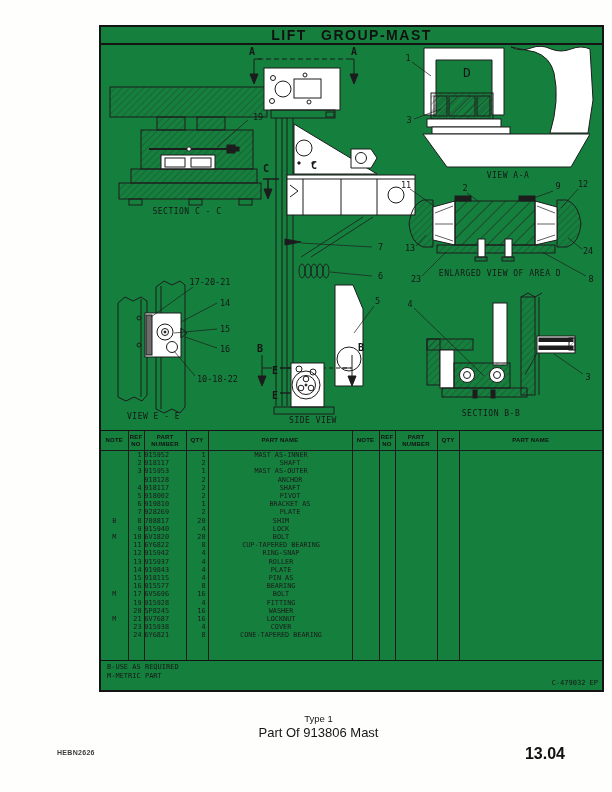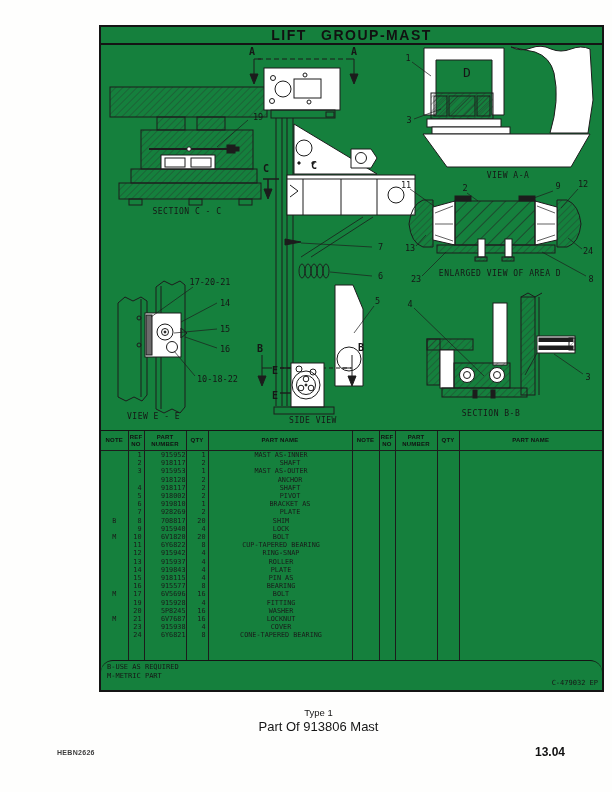--- a/index.html
+++ b/index.html
@@ -18,35 +18,35 @@
   .dwg .bigD{font-size:13px;}
   .tablewrap{height:230px;border-top:1.5px solid #141414;box-sizing:border-box;}
   table.ptable{border-collapse:collapse;table-layout:fixed;width:100%;height:100%;}
   .ptable th,.ptable td{border-left:1px solid #1c1c1c;overflow:hidden;white-space:pre;padding:0;margin:0;}
   .ptable th:first-child,.ptable td:first-child{border-left:none;}
   .ptable thead th{border-bottom:1.2px solid #1c1c1c;height:19px;font-size:6px;font-weight:bold;
                    letter-spacing:0.2px;line-height:1.15;vertical-align:middle;text-align:center;color:#111;}
   .ptable tbody td{height:8.2px;font-family:"DejaVu Sans Mono",monospace;font-size:6.8px;line-height:8.2px;color:#1a1a1a;}
   .ptable td.c0,.ptable td.c5{text-align:center;}
   .ptable td.c1,.ptable td.c6{text-align:right;padding-right:2px;}
-  .ptable td.c2,.ptable td.c7{text-align:right;}
+  .ptable td.c2,.ptable td.c7{text-align:left;}
   .ptable td.c3,.ptable td.c8{text-align:right;padding-right:2px;}
   .ptable td.c4,.ptable td.c9{text-align:center;padding-left:2px;}
   .ptable td.c4.ind{padding-left:20px;}
   .ptable tr.filler td{height:auto;}
   .footnotes{position:relative;height:29px;border-top:1px solid #141414;box-sizing:border-box;
-             font-family:"DejaVu Sans Mono",monospace;font-size:7px;line-height:8.5px;border-radius:12px;}
+             font-family:"DejaVu Sans Mono",monospace;font-size:7px;line-height:8.5px;}
   .footnotes .fn{position:absolute;left:6px;top:2px;white-space:pre;}
   .footnotes .refcode{position:absolute;right:4px;bottom:2px;}
   .captions{position:absolute;left:66px;top:695px;width:505px;text-align:center;}
   .captions .l1{font-size:11px;font-weight:bold;letter-spacing:0.4px;word-spacing:3px;}
-  .captions .l2{font-size:9.5px;margin-top:12px;}
+  .captions .l2{font-size:9.5px;margin-top:18px;}
   .captions .l3{font-size:13px;margin-top:1px;}
   .formnum{position:absolute;left:57px;top:749px;font-size:7px;font-weight:bold;color:#3c3c3c;letter-spacing:0.3px;}
-  .pagenum{position:absolute;right:47px;top:745px;font-size:12px;font-weight:bold;color:#111;}
+  .pagenum{position:absolute;right:47px;top:745px;font-size:16px;font-weight:bold;color:#111;}
 </style>
 </head>
 <body>
 
 <div class="frame">
 
   <div class="titlebar">
     <span class="t">LIFT GROUP-MAST</span>
   </div>
 

